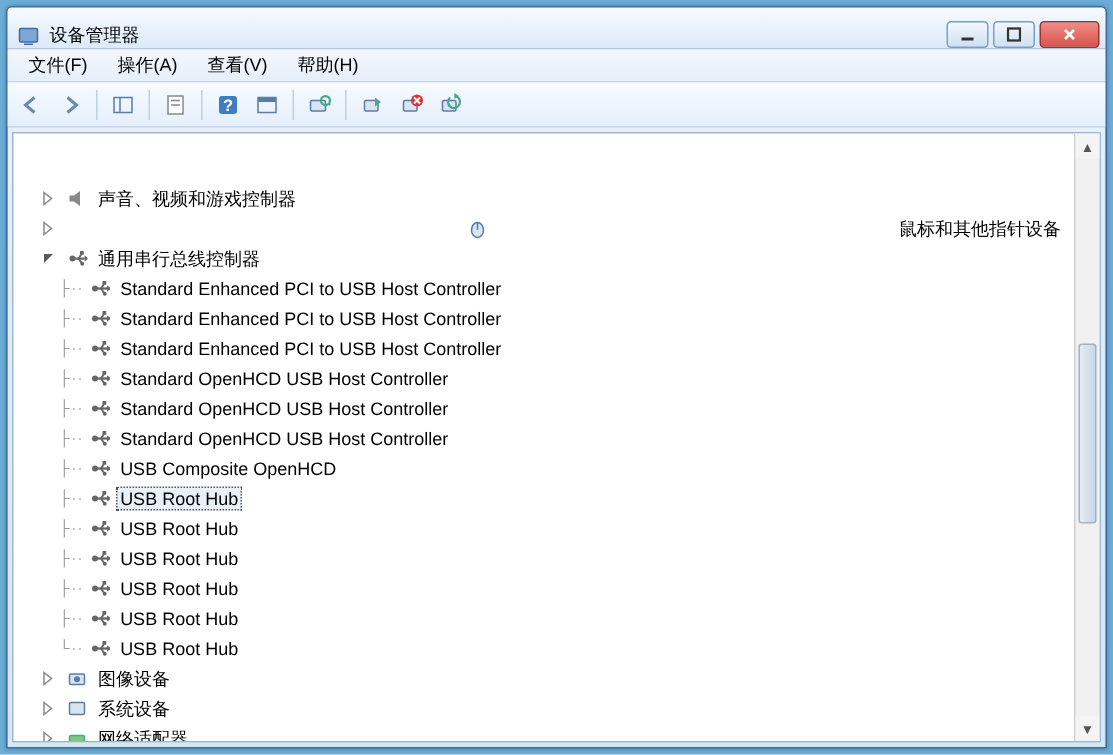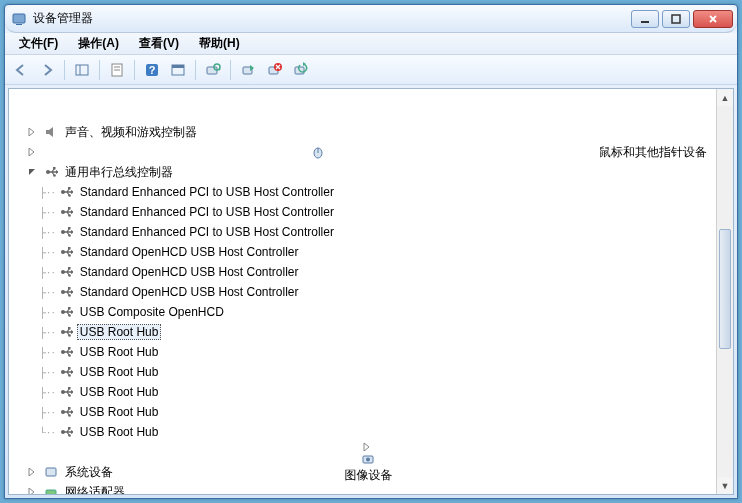--- a/index.html
+++ b/index.html
@@ -19,24 +19,23 @@
     box-shadow: 0 0 3px rgba(0,0,0,.3);
     display: flex;
     flex-direction: column;
     overflow: hidden;
     background: linear-gradient(#e9f1fb,#d7e6f7);
   }
   .titlebar {
     height: 28px;
     background: linear-gradient(#f7fbff,#dce9f9);
     display: flex;
-    align-items: center;
+    align-items: flex-end;
     padding: 0 4px 0 6px;
     border-bottom: 1px solid #b6c9de;
-    border-radius: 11px;
   }
   .titlebar .app-icon {
     width: 16px; height: 16px;
     margin-right: 6px;
     display:flex;align-items:center;justify-content:center;
   }
   .titlebar .title { flex: 1; color:#000; }
   .win-buttons { display:flex; gap:3px; }
   .win-btn {
     width: 28px; height: 18px;
@@ -51,21 +50,21 @@
     border-color:#a0322e;color:#fff;font-weight:bold;
     width:40px;
   }
   .menubar {
     height: 22px;
     background: linear-gradient(#f4f8fd,#e5eef9);
     display:flex;align-items:center;
     padding: 0 4px;
     border-bottom: 1px solid #c8d6e8;
   }
-  .menu-item { padding: 2px 10px; color:#000;font-weight:bold;}
+  .menu-item { padding: 2px 10px; color:#000;}
   .toolbar {
     height: 30px;
     background: linear-gradient(#f7fbff,#e4eefb);
     display:flex;align-items:center;
     padding: 0 4px;
     gap:2px;
     border-bottom: 1px solid #c8d6e8;
   }
   .tb-btn {
     width: 24px; height:24px;
@@ -472,21 +471,21 @@
               <line x1="4" y1="7" x2="12" y2="7" stroke="#666" stroke-width="1.5"></line>
               <line x1="8" y1="7" x2="10" y2="4" stroke="#666" stroke-width="1.3"></line>
               <rect x="9" y="2" width="2.5" height="2.5" fill="#666"></rect>
               <line x1="8" y1="7" x2="10" y2="10" stroke="#666" stroke-width="1.3"></line>
               <circle cx="10.5" cy="10.5" r="1.3" fill="#666"></circle>
               <path d="M12 5 L15 7 L12 9 Z" fill="#666"></path>
             </svg>
           </span>
           <span class="label">USB Root Hub</span>
         </div>
-        <div class="node" style="padding-left: 18px; flex-direction: column;">
+        <div class="node" style="padding-left: 18px;">
           <span class="twisty">
             <svg width="10" height="10">
               <path d="M2 1 L7 5 L2 9 Z" fill="none" stroke="#888"></path>
             </svg>
           </span>
           <span class="icon">
             <svg width="14" height="14">
               <rect x="2" y="4" width="10" height="7" rx="1" fill="#d8e4f0" stroke="#5a7ca5"></rect>
               <circle cx="7" cy="7.5" r="2" fill="#5a7ca5"></circle>
             </svg>

